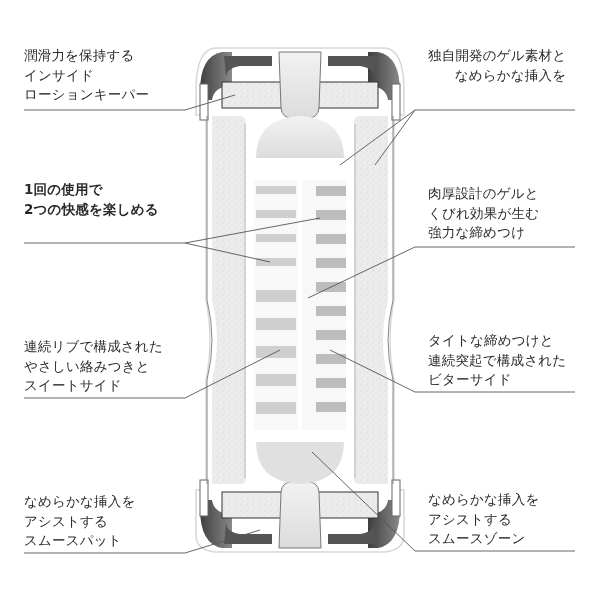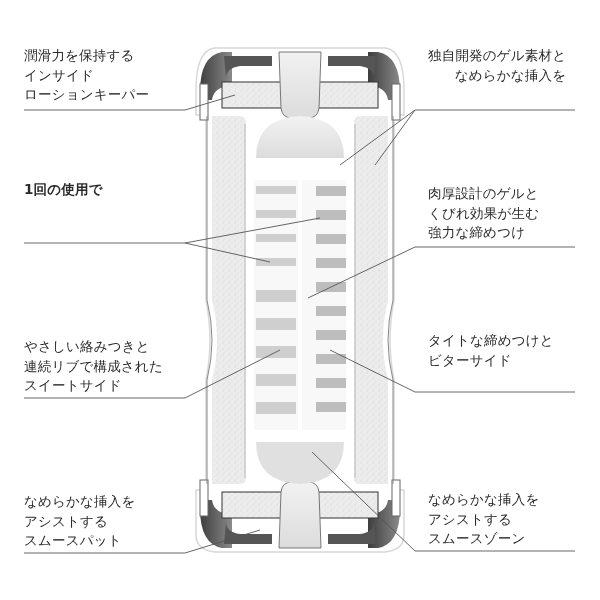--- a/index.html
+++ b/index.html
@@ -130,36 +130,38 @@
   <div>ローションキーパー</div>
 </div>
 
 <div class="label" style="left:428px; top:46px;text-align:right;">
   <div>独自開発のゲル素材と</div>
   <div>なめらかな挿入を</div>
 </div>
 
 <div class="label" style="left:24px; top:180px;font-weight:bold;">
   <div>1回の使用で</div>
+  <div>2つの快感を楽しめる</div>
 </div>
 
 <div class="label" style="left:428px; top:184px;">
   <div>肉厚設計のゲルと</div>
   <div>くびれ効果が生む</div>
   <div>強力な締めつけ</div>
 </div>
 
 <div class="label" style="left:24px; top:337px;">
+  <div>連続リブで構成された</div>
   <div>やさしい絡みつきと</div>
-  <div>連続リブで構成された</div>
   <div>スイートサイド</div>
 </div>
 
 <div class="label" style="left:428px; top:331px;">
   <div>タイトな締めつけと</div>
+  <div>連続突起で構成された</div>
   <div>ビターサイド</div>
 </div>
 
 <div class="label" style="left:24px; top:492px;">
   <div>なめらかな挿入を</div>
   <div>アシストする</div>
   <div>スムースパット</div>
 </div>
 
 <div class="label" style="left:428px; top:490px;">

